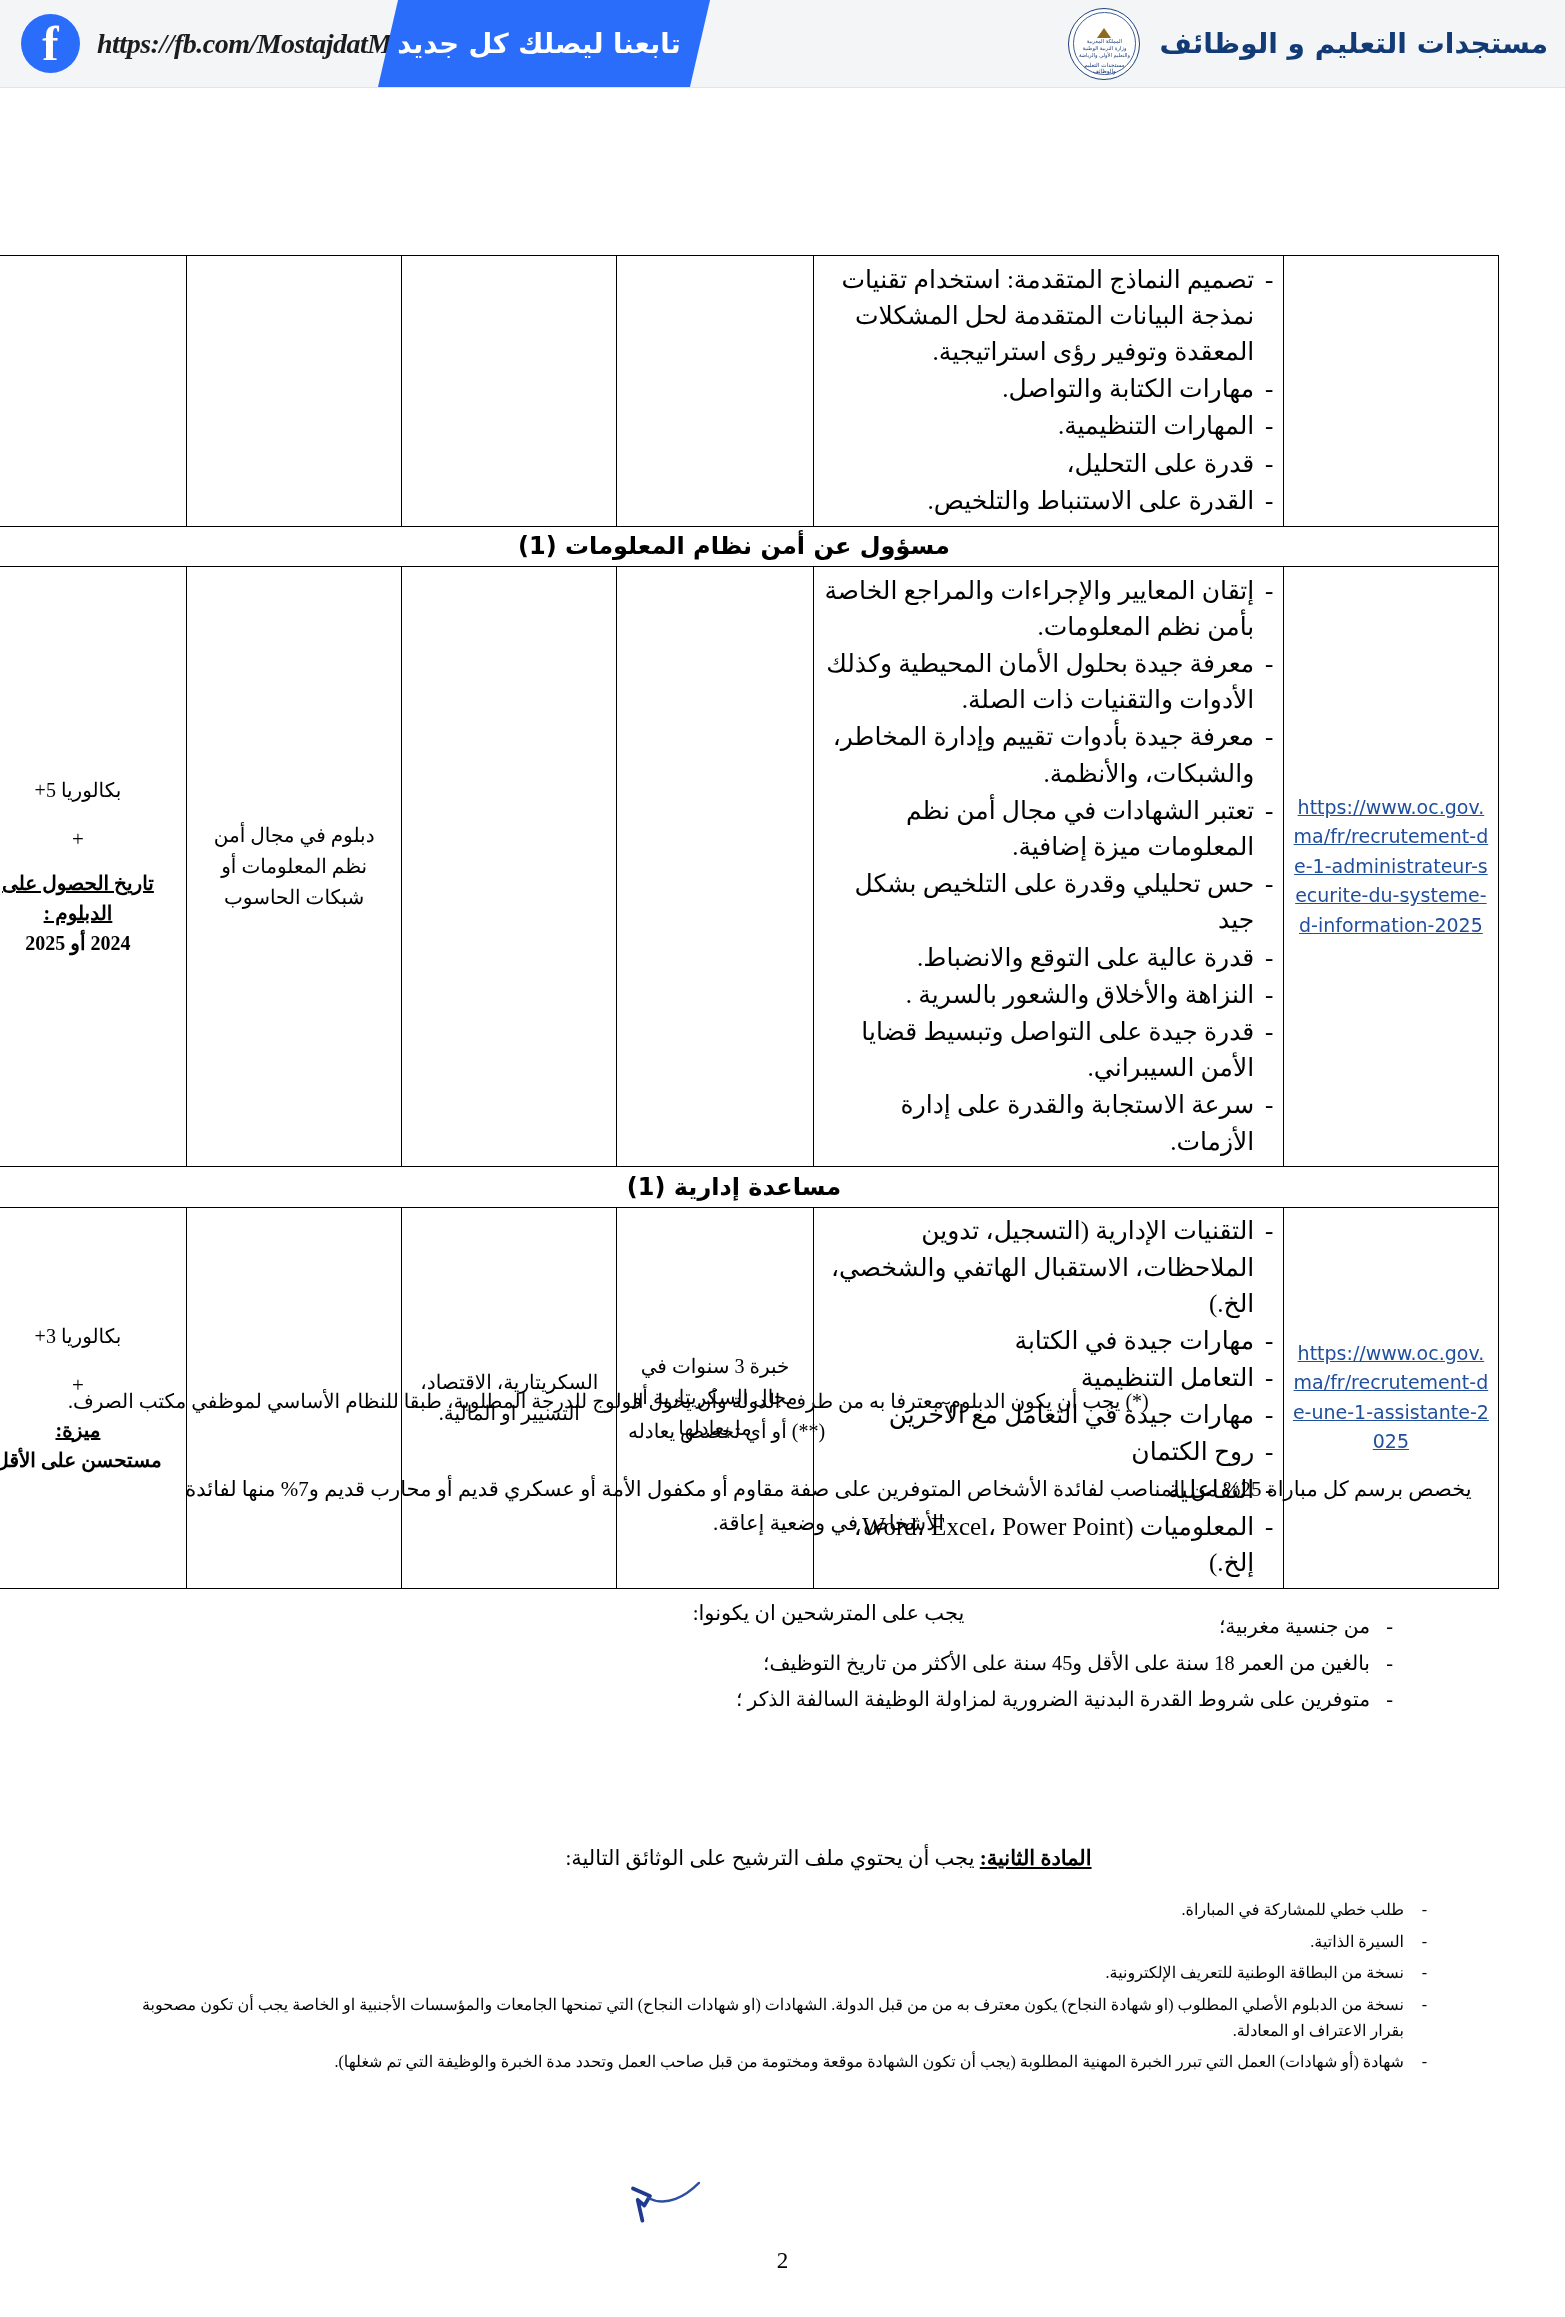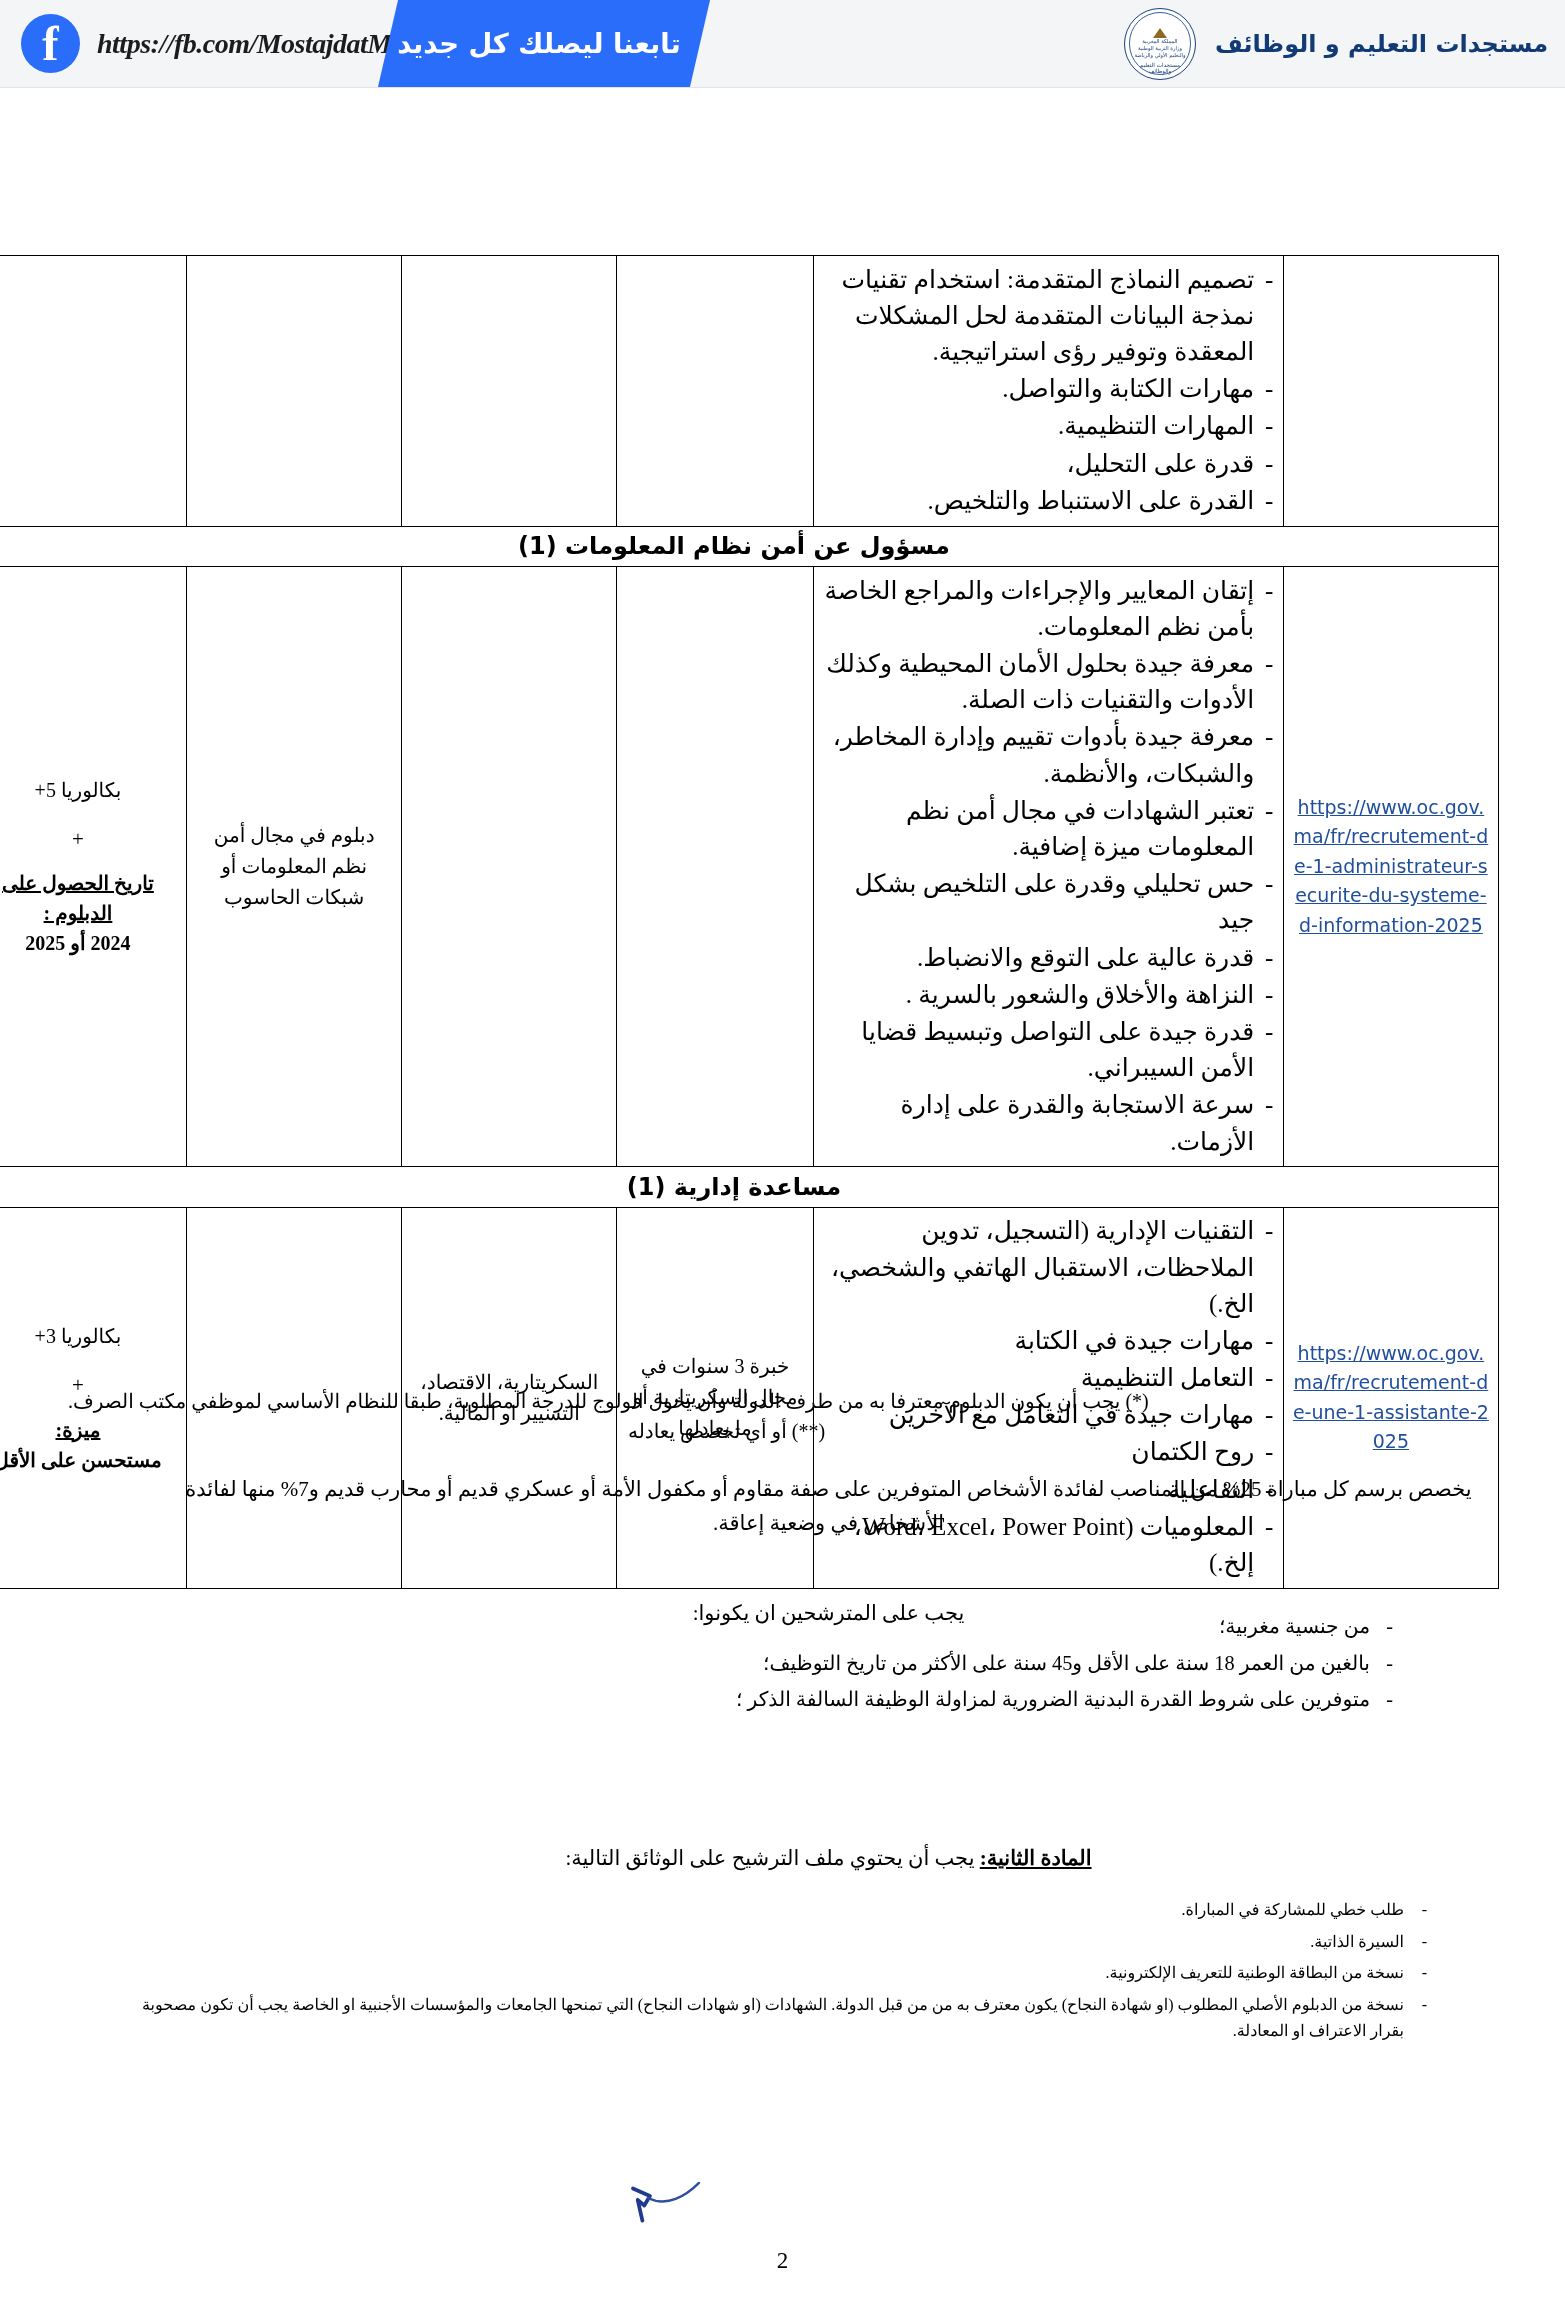--- a/index.html
+++ b/index.html
@@ -96,21 +96,21 @@
     height: 87px;
     display: flex;
     align-items: center;
     gap: 19px;
     padding-left: 23px;
     padding-right: 17px;
   }
   .banner-title {
     font-family: "DejaVu Sans", sans-serif;
     font-weight: bold;
-    font-size: 24px;
+    font-size: 28px;
     color: #123b75;
     white-space: nowrap;
     text-align: right;
   }
   .seal {
     width: 70px; height: 70px;
     border-radius: 50%;
     border: 1.9px solid #1c3f77;
     background: #ffffff;
     position: relative;
@@ -503,20 +503,21 @@
 
   <div class="article2">
     <span class="lead">المادة الثانية:</span><span> يجب أن يحتوي ملف الترشيح على الوثائق التالية:</span>
   </div>
 
   <ul class="doc-list">
     <li>طلب خطي للمشاركة في المباراة.</li>
     <li>السيرة الذاتية.</li>
     <li>نسخة من البطاقة الوطنية للتعريف الإلكترونية.</li>
     <li class="just">نسخة من الدبلوم الأصلي المطلوب (او شهادة النجاح) يكون معترف به من من قبل الدولة. الشهادات (او شهادات النجاح) التي تمنحها الجامعات والمؤسسات الأجنبية او الخاصة يجب أن تكون مصحوبة بقرار الاعتراف او المعادلة.</li>
+    <li class="just">شهادة (أو شهادات) العمل التي تبرر الخبرة المهنية المطلوبة (يجب أن تكون الشهادة موقعة ومختومة من قبل صاحب العمل وتحدد مدة الخبرة والوظيفة التي تم شغلها).</li>
   </ul>
 
   <svg class="sig" viewBox="0 0 120 70">
     <path d="M8 8 L26 16 L20 26 L13 20 L18 42" fill="none" stroke="#203a8f" stroke-width="4" stroke-linecap="round" stroke-linejoin="round"></path>
     <path d="M24 18 C44 28, 64 16, 78 2" fill="none" stroke="#2d4fa0" stroke-width="2.5" stroke-linecap="round"></path>
   </svg>
 
   <div class="page-num">2</div>
 
 </div>

